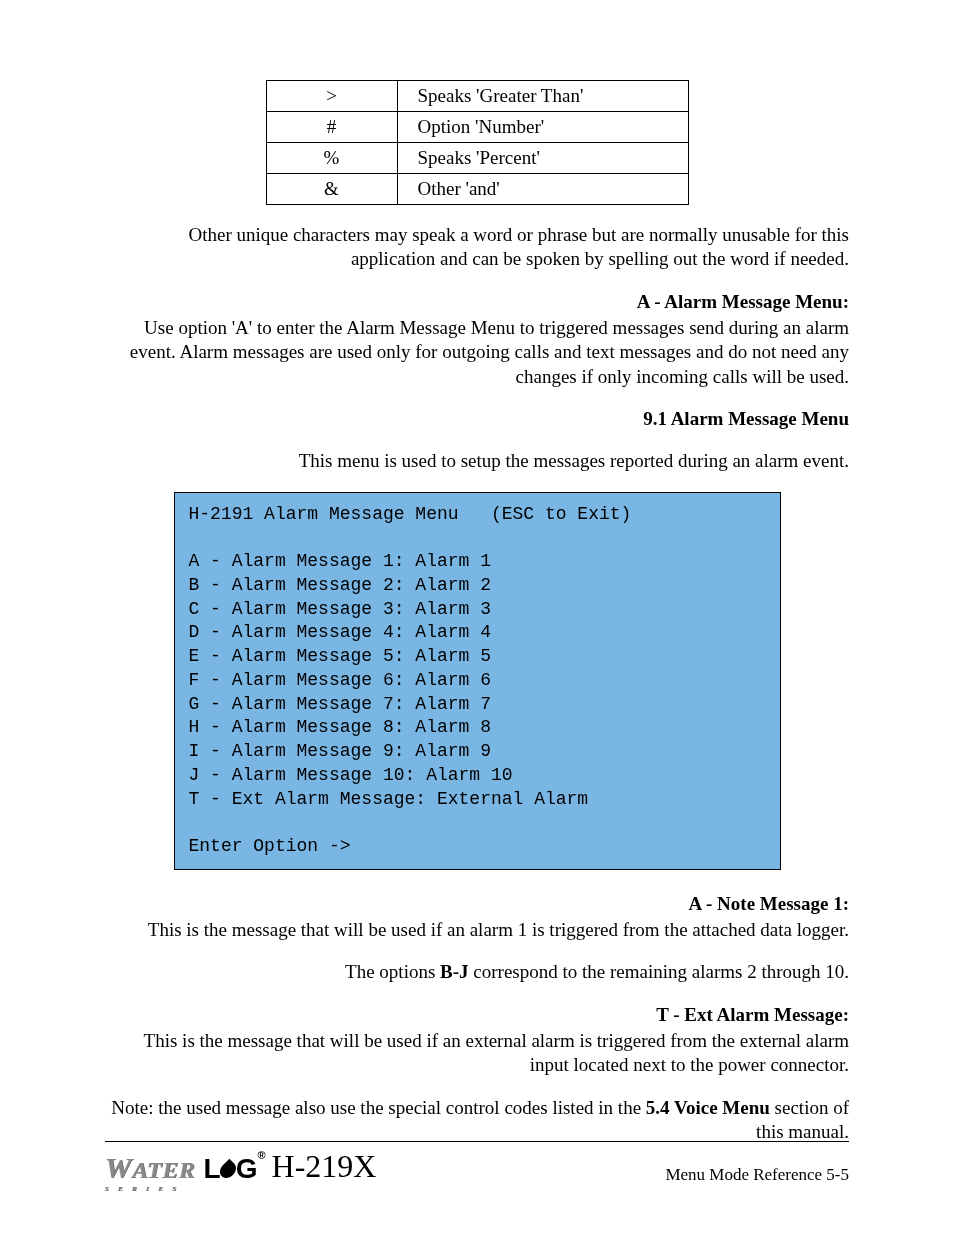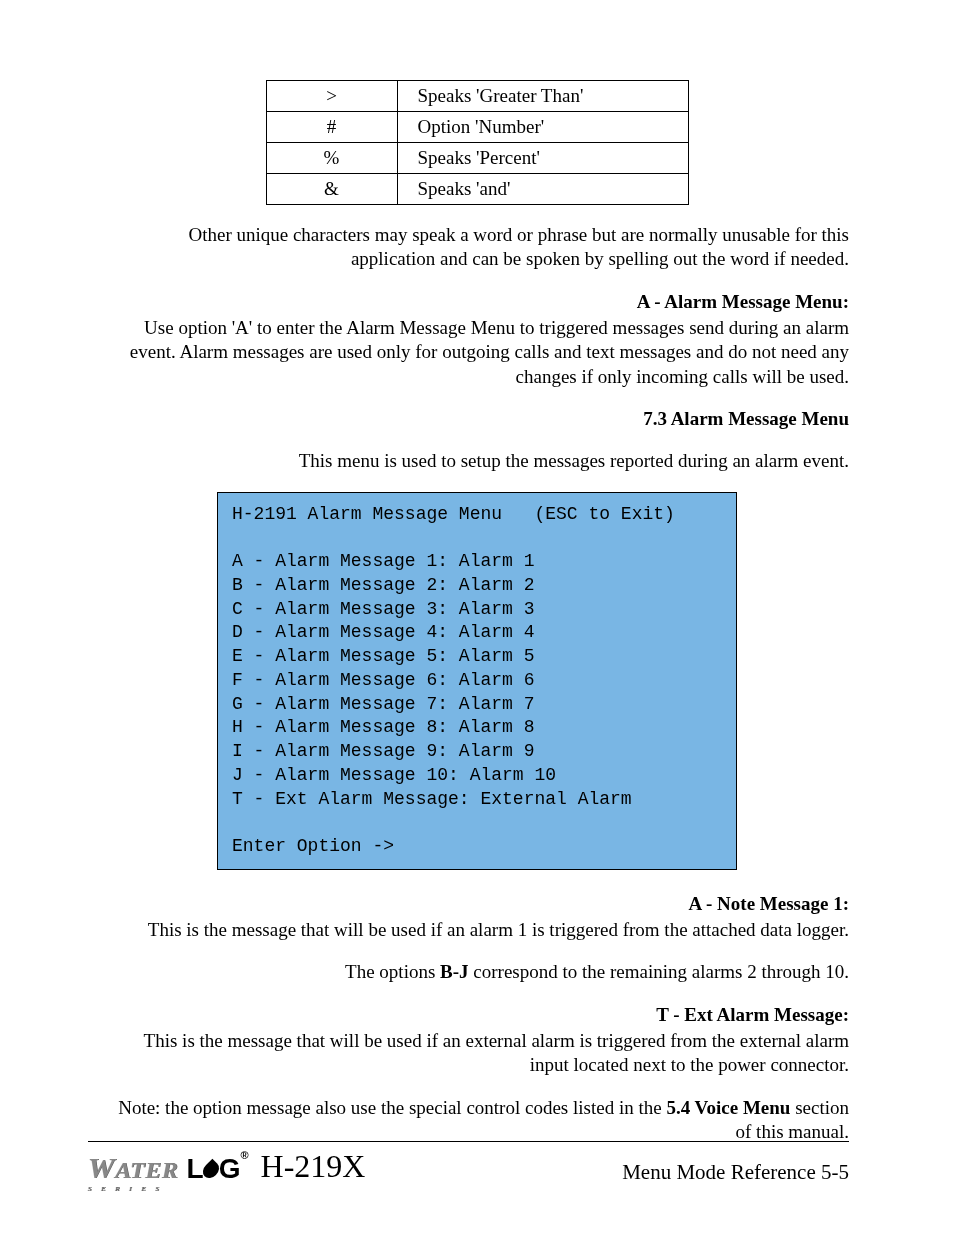--- a/index.html
+++ b/index.html
@@ -24,35 +24,35 @@
     padding: 4px 10px;
     font-size: 19px;
     vertical-align: middle;
   }
   table.char-table td.sym { width: 110px; text-align: center; }
   table.char-table td.desc { width: 260px; text-align: left; padding-left: 20px; }
   p { margin: 0 0 18px 0; line-height: 1.28; text-align: right; }
   p.tight { margin-bottom: 2px; }
   .bold { font-weight: bold; }
   .menu-box {
-    width: 520px;
+    width: 607px;
     margin: 12px auto 22px auto;
     border: 1px solid #000;
     background: #79b6e4;
     font-family: "Courier New", Courier, monospace;
     font-size: 18px;
     line-height: 1.32;
     padding: 10px 14px 10px 14px;
     white-space: pre;
     color: #000;
     box-sizing: border-box;
   }
   .footer {
     position: absolute;
-    left: 88px;
+    left: 105px;
     right: 105px;
     bottom: 50px;
   }
   .footer-rule {
     border: 0;
     border-top: 1.5px solid #000;
     margin: 0 0 6px 0;
   }
   .footer-row {
     display: flex;
@@ -107,24 +107,23 @@
     font-size: 7px;
     letter-spacing: 4px;
     font-style: italic;
     font-weight: normal;
     color: #666;
     margin-top: 32px;
   }
   .model {
     font-family: "Times New Roman", serif;
     font-size: 32px;
-    margin-left: 6px;
   }
   .footer-right {
-    font-size: 21px;
+    font-size: 17px;
   }
 </style>
 </head>
 <body>
 
 <table class="char-table">
   <tbody>
       <tr>
     <td class="sym">&gt;</td>
     <td class="desc">Speaks 'Greater Than'</td>
@@ -132,31 +131,31 @@
   <tr>
     <td class="sym">#</td>
     <td class="desc">Option 'Number'</td>
   </tr>
   <tr>
     <td class="sym">%</td>
     <td class="desc">Speaks 'Percent'</td>
   </tr>
   <tr>
     <td class="sym">&amp;</td>
-    <td class="desc">Speaks 'and'</td>
+    <td class="desc">Other 'and'</td>
   </tr>
 </tbody>
   </table>
 
 <p>Other unique characters may speak a word or phrase but are normally unusable for this application and can be spoken by spelling out the word if needed.</p>
 
 <p class="tight"><span class="bold">A - Alarm Message Menu:</span></p>
 <p>Use option 'A' to enter the Alarm Message Menu to triggered messages send during an alarm event. Alarm messages are used only for outgoing calls and text messages and do not need any changes if only incoming calls will be used.</p>
 
-<p><span class="bold">7.3 Alarm Message Menu</span></p>
+<p><span class="bold">9.1 Alarm Message Menu</span></p>
 
 <p>This menu is used to setup the messages reported during an alarm event.</p>
 
 <div class="menu-box">H-2191 Alarm Message Menu   (ESC to Exit)
 
 A - Alarm Message 1: Alarm 1
 B - Alarm Message 2: Alarm 2
 C - Alarm Message 3: Alarm 3
 D - Alarm Message 4: Alarm 4
 E - Alarm Message 5: Alarm 5
@@ -173,21 +172,21 @@
 <p>This is the message that will be used if an alarm 1 is triggered from the attached data logger.</p>
 
 <p>
   <span>The options </span><span class="bold">B-J</span><span> correspond to the remaining alarms 2 through 10.</span>
 </p>
 
 <p class="tight"><span class="bold">T - Ext Alarm Message:</span></p>
 <p>This is the message that will be used if an external alarm is triggered from the external alarm input located next to the power connector.</p>
 
 <p>
-  <span>Note: the option message also use the special control codes listed in the </span><span class="bold">5.4 Voice Menu</span><span> section of this manual.</span>
+  <span>Note: the used message also use the special control codes listed in the </span><span class="bold">5.4 Voice Menu</span><span> section of this manual.</span>
 </p>
 
 <div class="footer">
   <hr class="footer-rule">
   <div class="footer-row">
     <div class="logo-block">
       <span class="water">
         <span class="first">W</span><span>ATER</span>
         <span class="series">S  E  R  I  E  S</span>
       </span>

